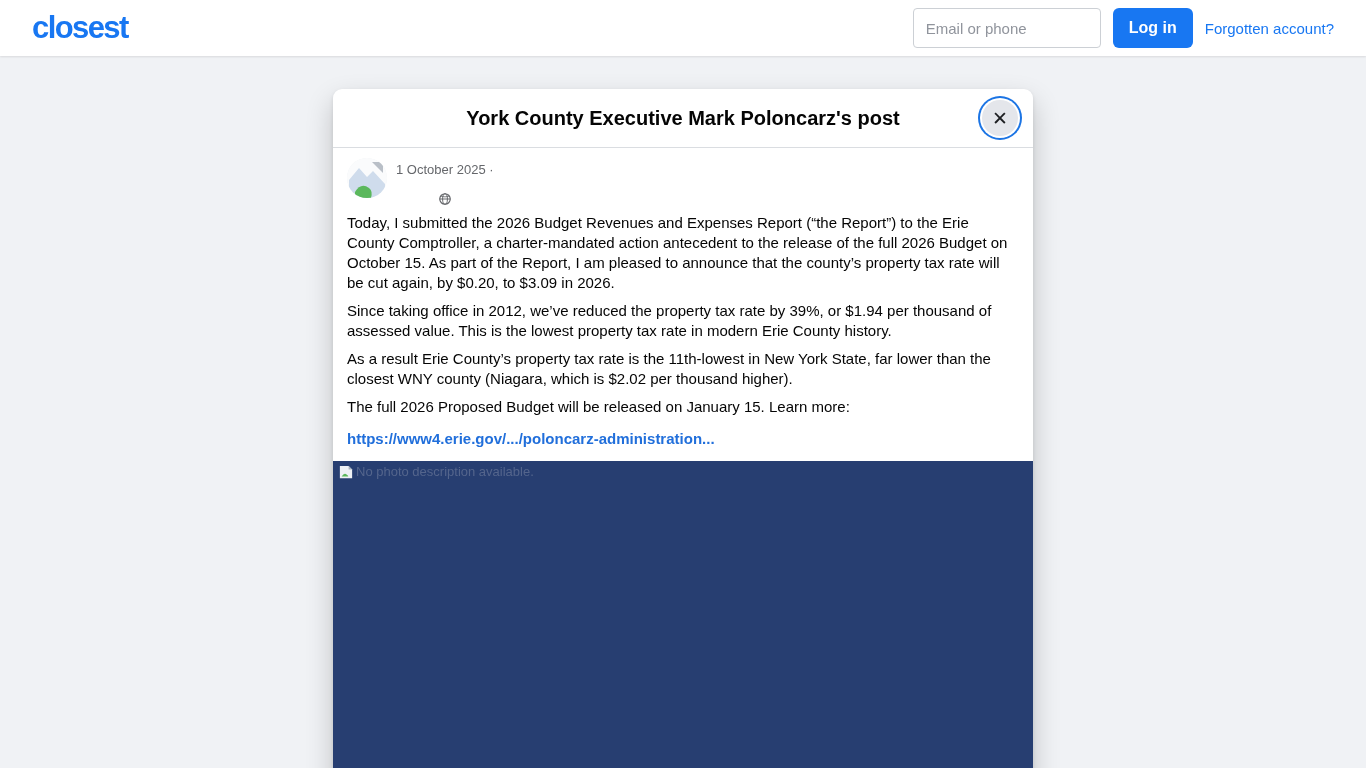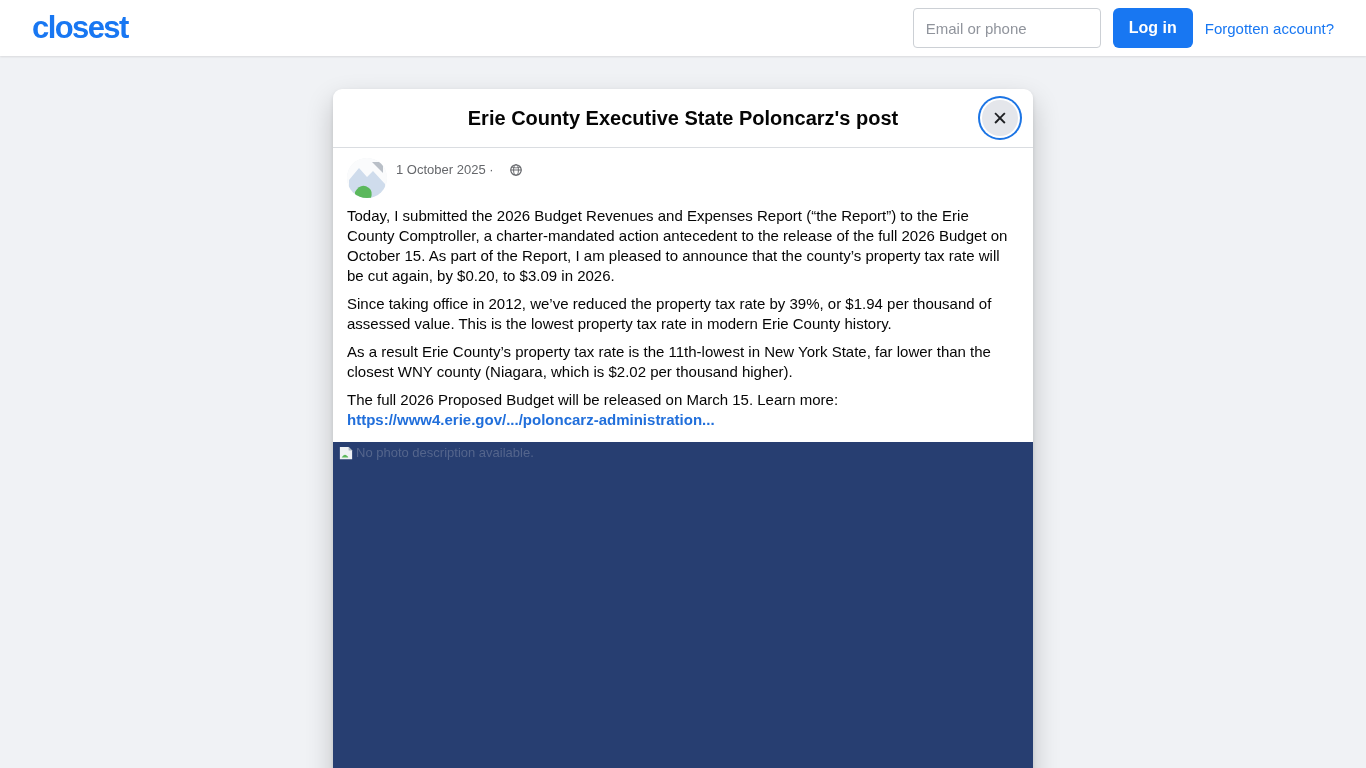--- a/index.html
+++ b/index.html
@@ -67,28 +67,28 @@
   
   .post-body { padding: 10px 14px 12px; }
   .post-head { display: flex; gap: 9px; margin-bottom: 8px; }
   .avatar {
     width: 40px; height: 40px; border-radius: 50%;
     overflow: hidden; flex: 0 0 40px; background: #f0f2f5; cursor: pointer;
   }
   .author-name { font-size: 15px; font-weight: 700; color: #050505; cursor: pointer; }
   .date-row {
     display: flex; align-items: center; gap: 16px;
-    font-size: 13px; color: #65676b; margin-top: 4px; cursor: pointer;
+    font-size: 13px; color: #65676b; margin-top: 4px; cursor: pointer; flex-direction: column;
   }
   .post-text p {
     margin: 0 0 8px; font-size: 15px; line-height: 20px; color: #050505;
   }
   .post-text p:last-of-type { margin-bottom: 0; }
   .post-link {
-    display: inline-block; margin-top: 0px;
+    display: inline-block; margin-top: 12px;
     color: #216fdb; font-weight: 600; font-size: 15px;
     line-height: 20px; text-decoration: none; cursor: pointer;
   }
 
   
   .photo {
     position: relative; width: 700px; height: 400px;
     background: #273e71; cursor: pointer;
   }
   .alt-row {
@@ -105,21 +105,21 @@
   <div class="auth">
     <input type="text" class="email" placeholder="Email or phone" style="">
     <button class="login-btn">Log in</button>
     <a class="forgot">Forgotten account?</a>
   </div>
 </header>
 
 <div class="modal">
 
   <div class="modal-header">
-    <div class="modal-title">Erie County Executive State Poloncarz's post</div>
+    <div class="modal-title">York County Executive Mark Poloncarz's post</div>
     <button class="close-btn">
       <span>✕</span>
     </button>
   </div>
 
   <div class="post-body">
 
     <div class="post-head">
       <div class="avatar">
         
@@ -140,21 +140,21 @@
             <path d="M2.5 4.2 Q8 6.2 13.5 4.2" fill="none" stroke="#65676b" stroke-width="1.1"></path>
           </svg>
         </div>
       </div>
     </div>
 
     <div class="post-text">
       <p>Today, I submitted the 2026 Budget Revenues and Expenses Report (“the Report”) to the Erie County Comptroller, a charter-mandated action antecedent to the release of the full 2026 Budget on October 15. As part of the Report, I am pleased to announce that the county’s property tax rate will be cut again, by $0.20, to $3.09 in 2026.</p>
       <p>Since taking office in 2012, we’ve reduced the property tax rate by 39%, or $1.94 per thousand of assessed value. This is the lowest property tax rate in modern Erie County history.</p>
       <p>As a result Erie County’s property tax rate is the 11th-lowest in New York State, far lower than the closest WNY county (Niagara, which is $2.02 per thousand higher).</p>
-      <p>The full 2026 Proposed Budget will be released on March 15. Learn more:</p>
+      <p>The full 2026 Proposed Budget will be released on January 15. Learn more:</p>
       <a class="post-link">https://www4.erie.gov/.../poloncarz-administration...</a>
     </div>
 
   </div>
 
   <div class="photo">
     <div class="alt-row">
       <svg width="14" height="14" viewBox="0 0 16 16" style="flex:0 0 14px; margin-top:1px;">
         <path d="M1 1 L11 1 L15 5 L15 15 L1 15 Z" fill="#eef1f5"></path>
         <path d="M11 1 L15 5 L11 5 Z" fill="#aab2bd"></path>

